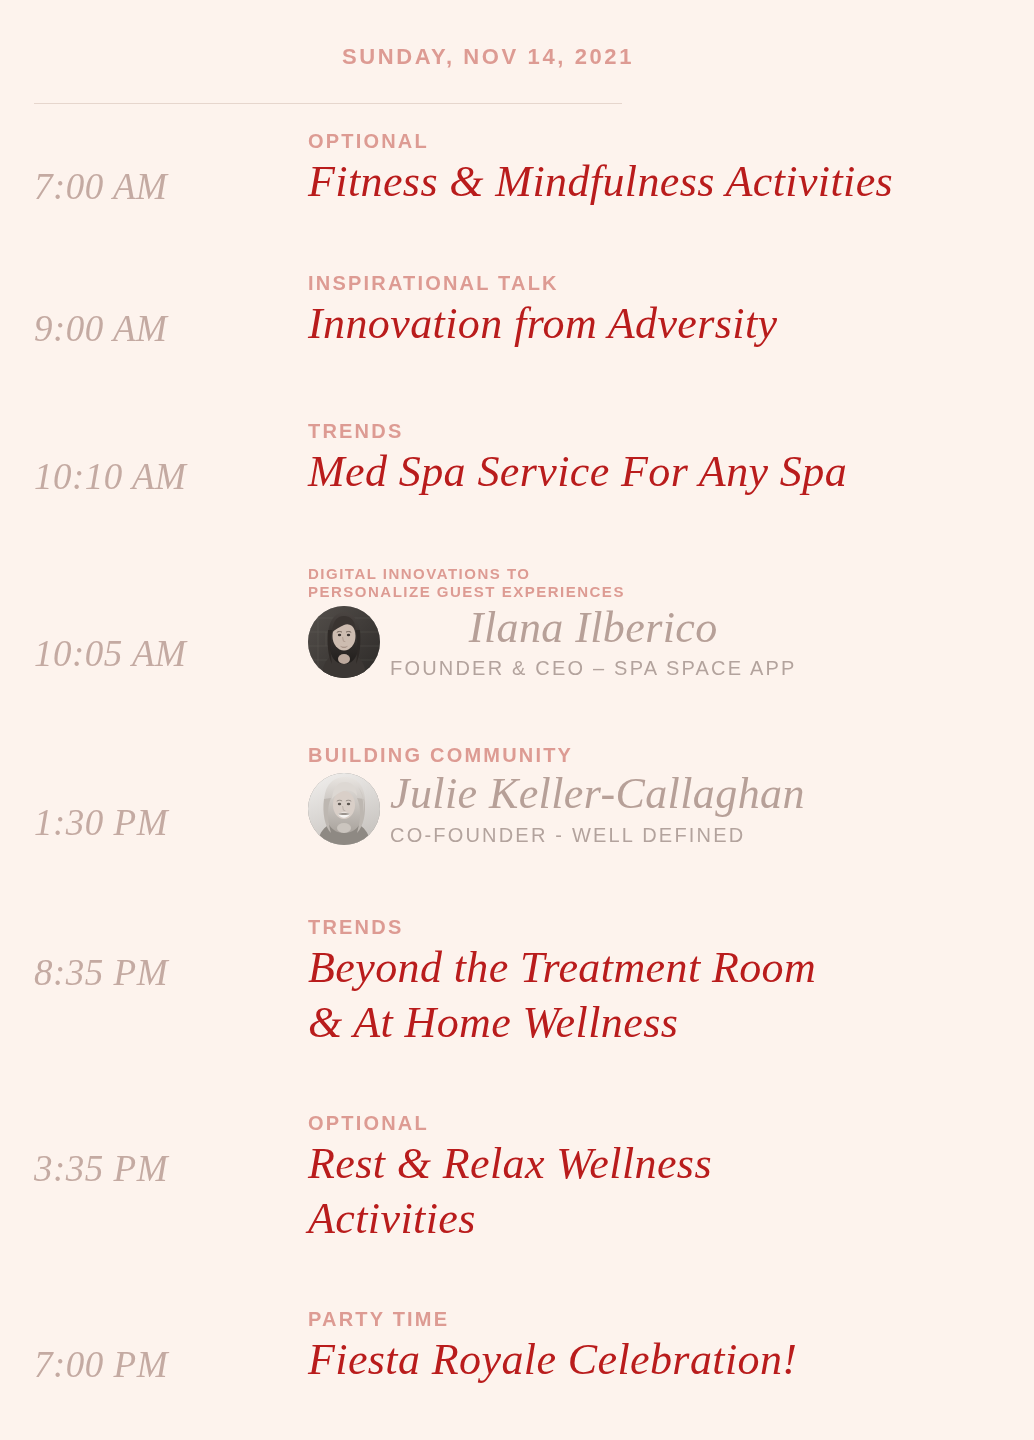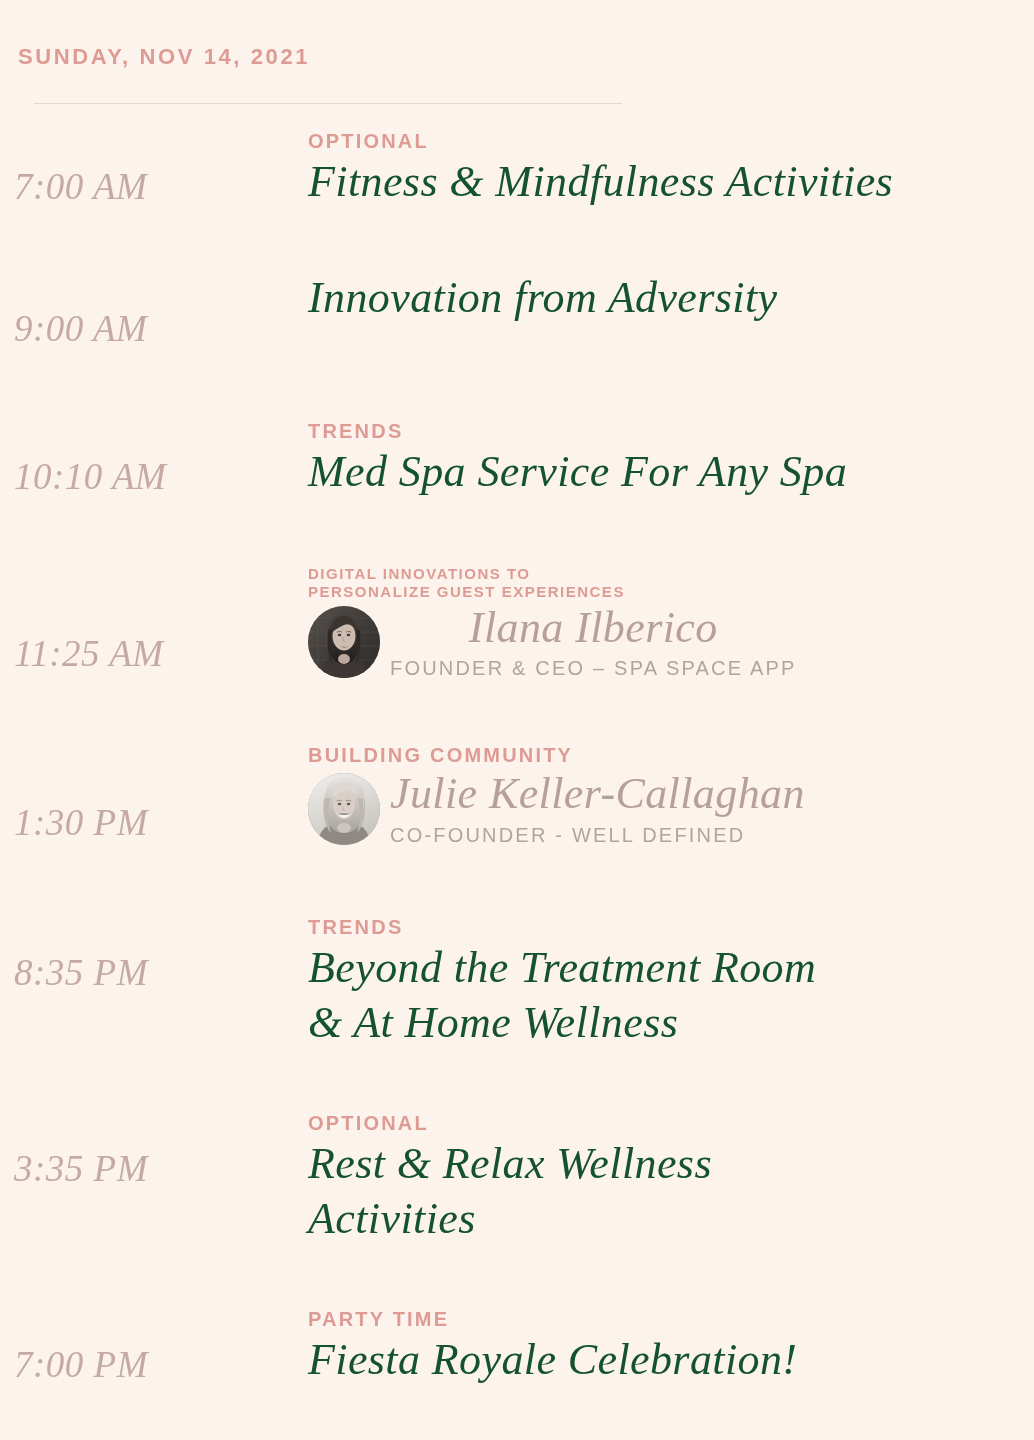--- a/index.html
+++ b/index.html
@@ -19,23 +19,24 @@
   .page {
     position: relative;
     width: 1034px;
     height: 1440px;
     background: #fdf3ed;
   }
 
   
   .header {
     position: absolute;
-    left: 18px;
+    left: 34px;
     top: 44px;
     width: 600px;
+    text-align: right;
   }
 
   .header-date {
     font-family: "Liberation Sans", sans-serif;
     font-weight: 700;
     font-size: 22px;
     letter-spacing: 2.6px;
     color: #dd9b93;
     text-transform: uppercase;
     white-space: nowrap;
@@ -61,21 +62,21 @@
   .row {
     position: relative;
     display: flex;
     align-items: flex-start;
     width: 1034px;
   }
 
   .row-time-col {
     width: 308px;
     flex: 0 0 308px;
-    padding-left: 14px;
+    padding-left: 34px;
     display: flex;
     align-items: flex-end;
   }
 
   .row-time {
     font-family: "Liberation Serif", "DejaVu Serif", serif;
     font-style: italic;
     font-size: 37px;
     line-height: 1;
     color: #c4aaa2;
@@ -103,21 +104,21 @@
     font-size: 15px;
     letter-spacing: 1.5px;
     line-height: 1.22;
   }
 
   .row-title {
     font-family: "Liberation Serif", "DejaVu Serif", serif;
     font-style: italic;
     font-size: 44px;
     line-height: 1.25;
-    color: #14532d;
+    color: #b91c1c;
     letter-spacing: 0.4px;
   }
 
   
   .speaker {
     display: flex;
     align-items: center;
     margin-top: 2px;
   }
 
@@ -198,37 +199,38 @@
         <div class="row-category">OPTIONAL</div>
         <div class="row-title">Fitness &amp; Mindfulness Activities</div>
       </div>
     </div>
 
     <div class="row r1">
       <div class="row-time-col">
         <div class="row-time">9:00 AM</div>
       </div>
       <div class="row-body">
+        <div class="row-category">INSPIRATIONAL TALK</div>
         <div class="row-title">Innovation from Adversity</div>
       </div>
     </div>
 
     <div class="row r2">
       <div class="row-time-col">
         <div class="row-time">10:10 AM</div>
       </div>
       <div class="row-body">
         <div class="row-category">TRENDS</div>
         <div class="row-title">Med Spa Service For Any Spa</div>
       </div>
     </div>
 
     <div class="row r3">
       <div class="row-time-col">
-        <div class="row-time">11:25 AM</div>
+        <div class="row-time">10:05 AM</div>
       </div>
       <div class="row-body">
         <div class="row-category two-line">
           <div>DIGITAL INNOVATIONS TO</div>
           <div>PERSONALIZE GUEST EXPERIENCES</div>
         </div>
         <div class="speaker">
           <div class="avatar">
             <svg viewBox="0 0 72 72">
               <defs>

